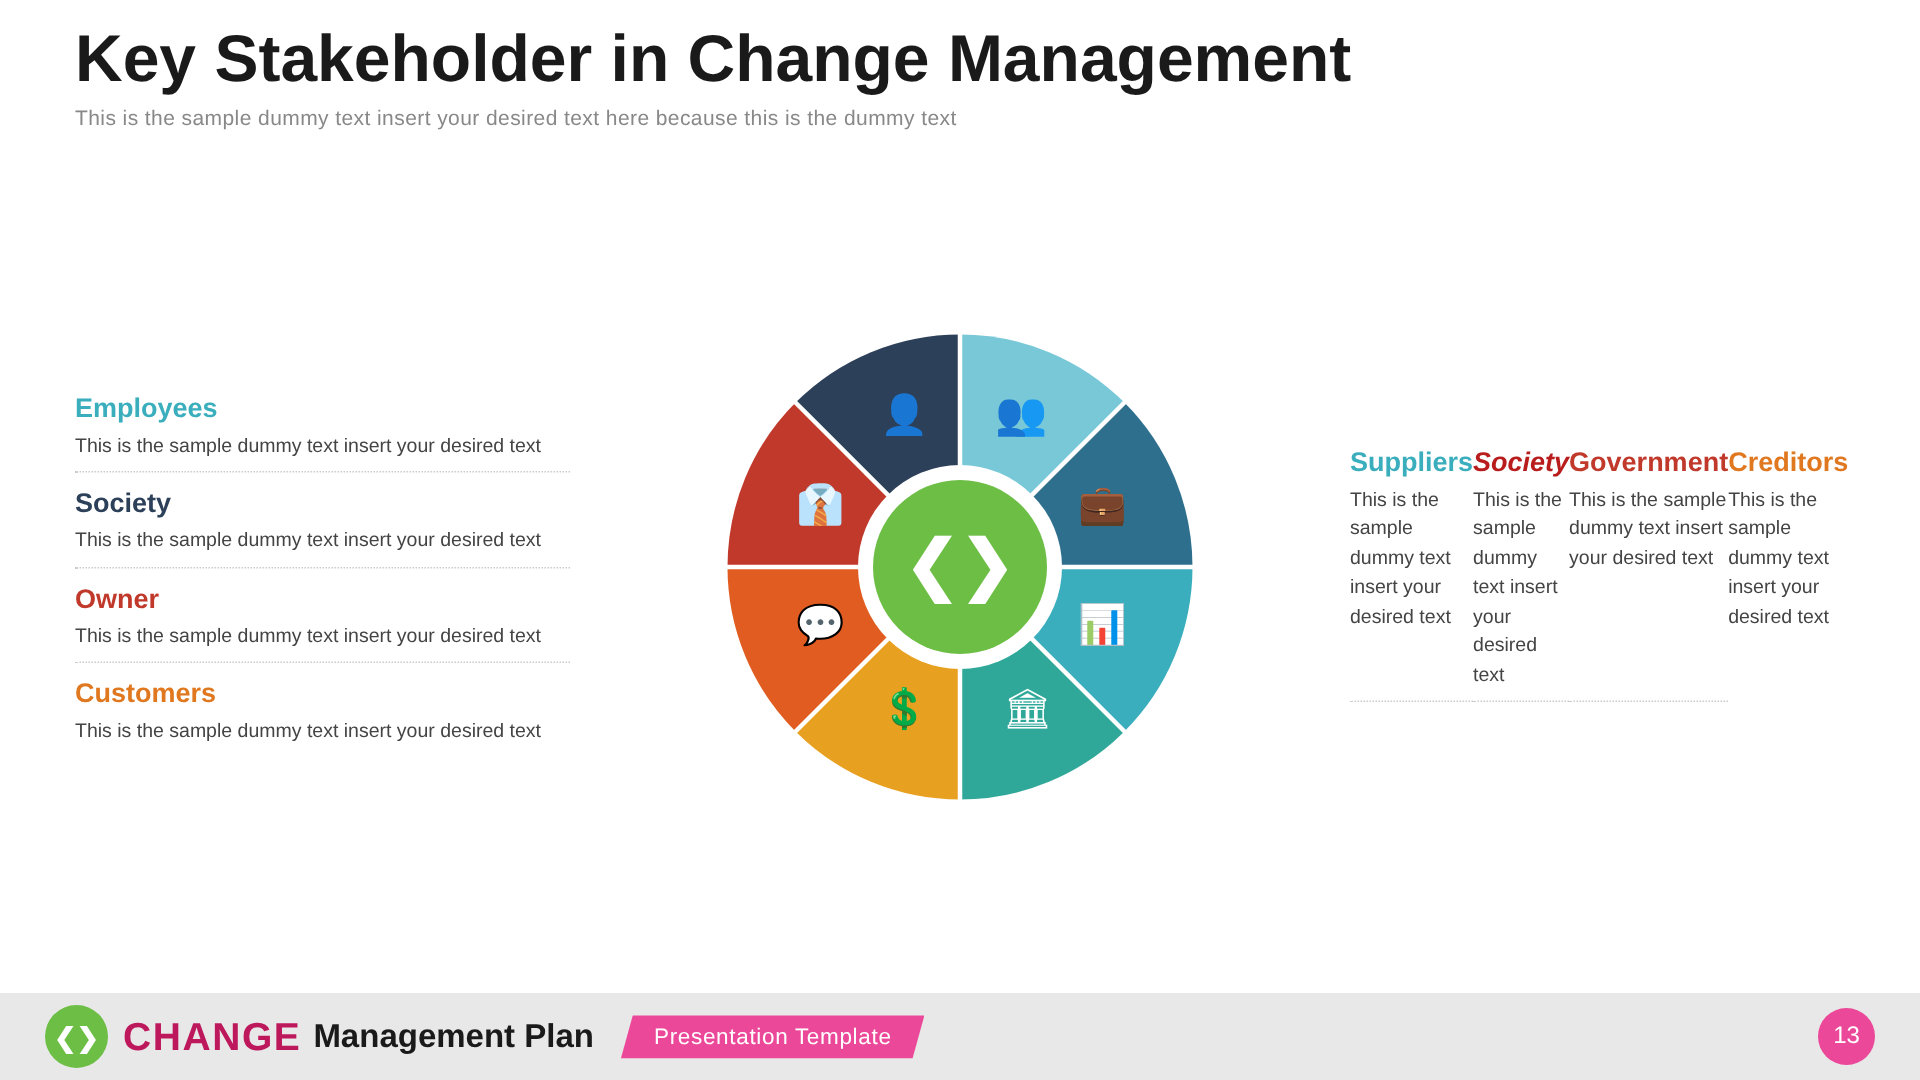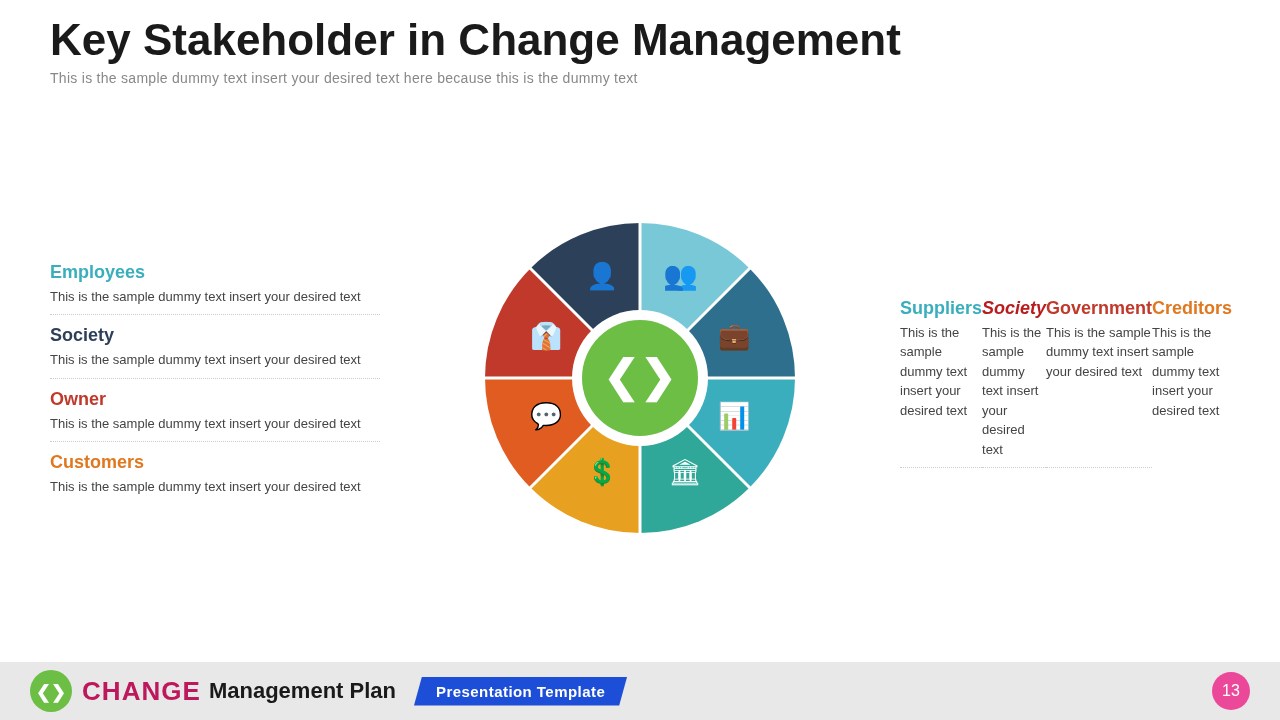--- a/index.html
+++ b/index.html
@@ -130,24 +130,24 @@
       margin-right: 8px;
       letter-spacing: 0.04em;
     }
     .footer-management {
       font-size: 22px;
       font-weight: 700;
       color: #1a1a1a;
       margin-right: 18px;
     }
     .footer-badge {
-      background: #1d4ed8;
+      background: #ec4899;
       color: white;
       font-size: 15px;
-      font-weight: 700;
+      font-weight: 400;
       padding: 6px 22px;
       clip-path: polygon(8px 0%, 100% 0%, calc(100% - 8px) 100%, 0% 100%);
       letter-spacing: 0.03em;
     }
     .footer-page {
       margin-left: auto;
       width: 38px;
       height: 38px;
       background: #ec4899;
       border-radius: 50%;

